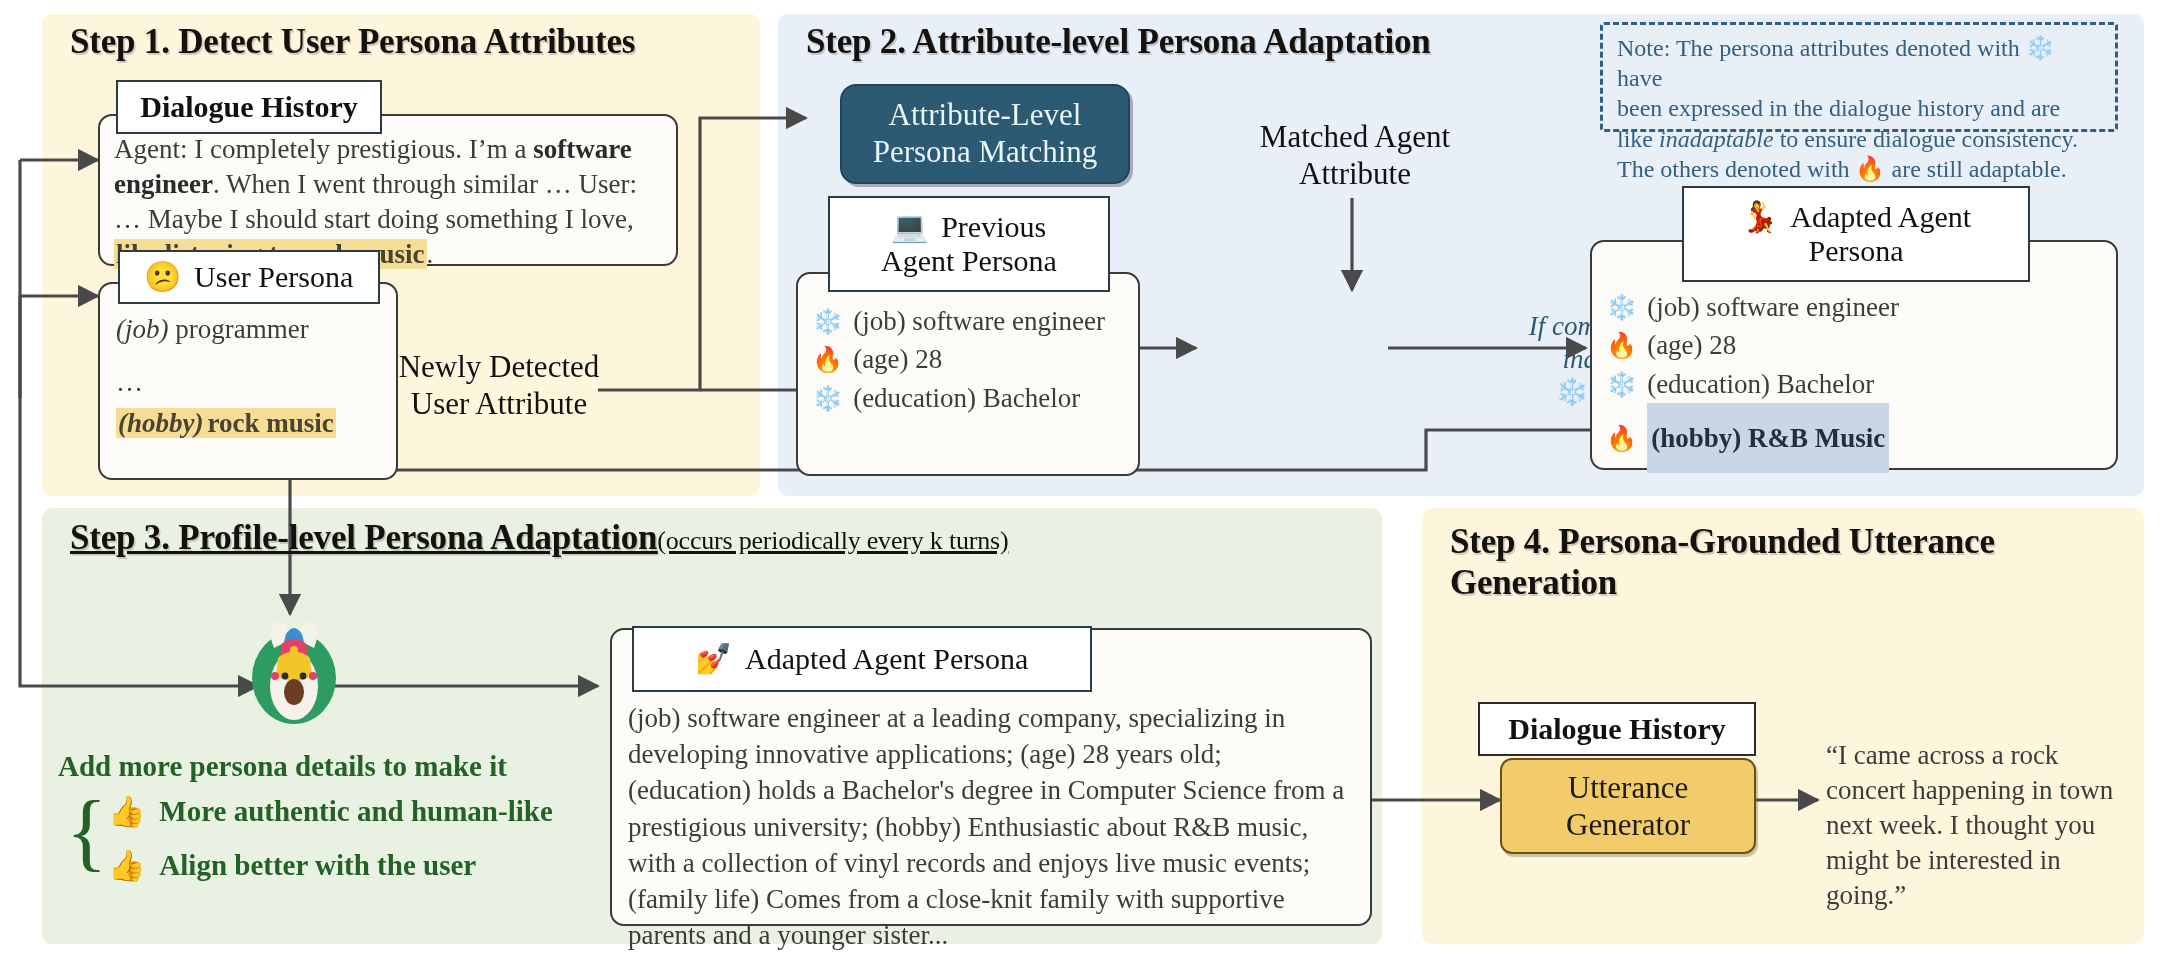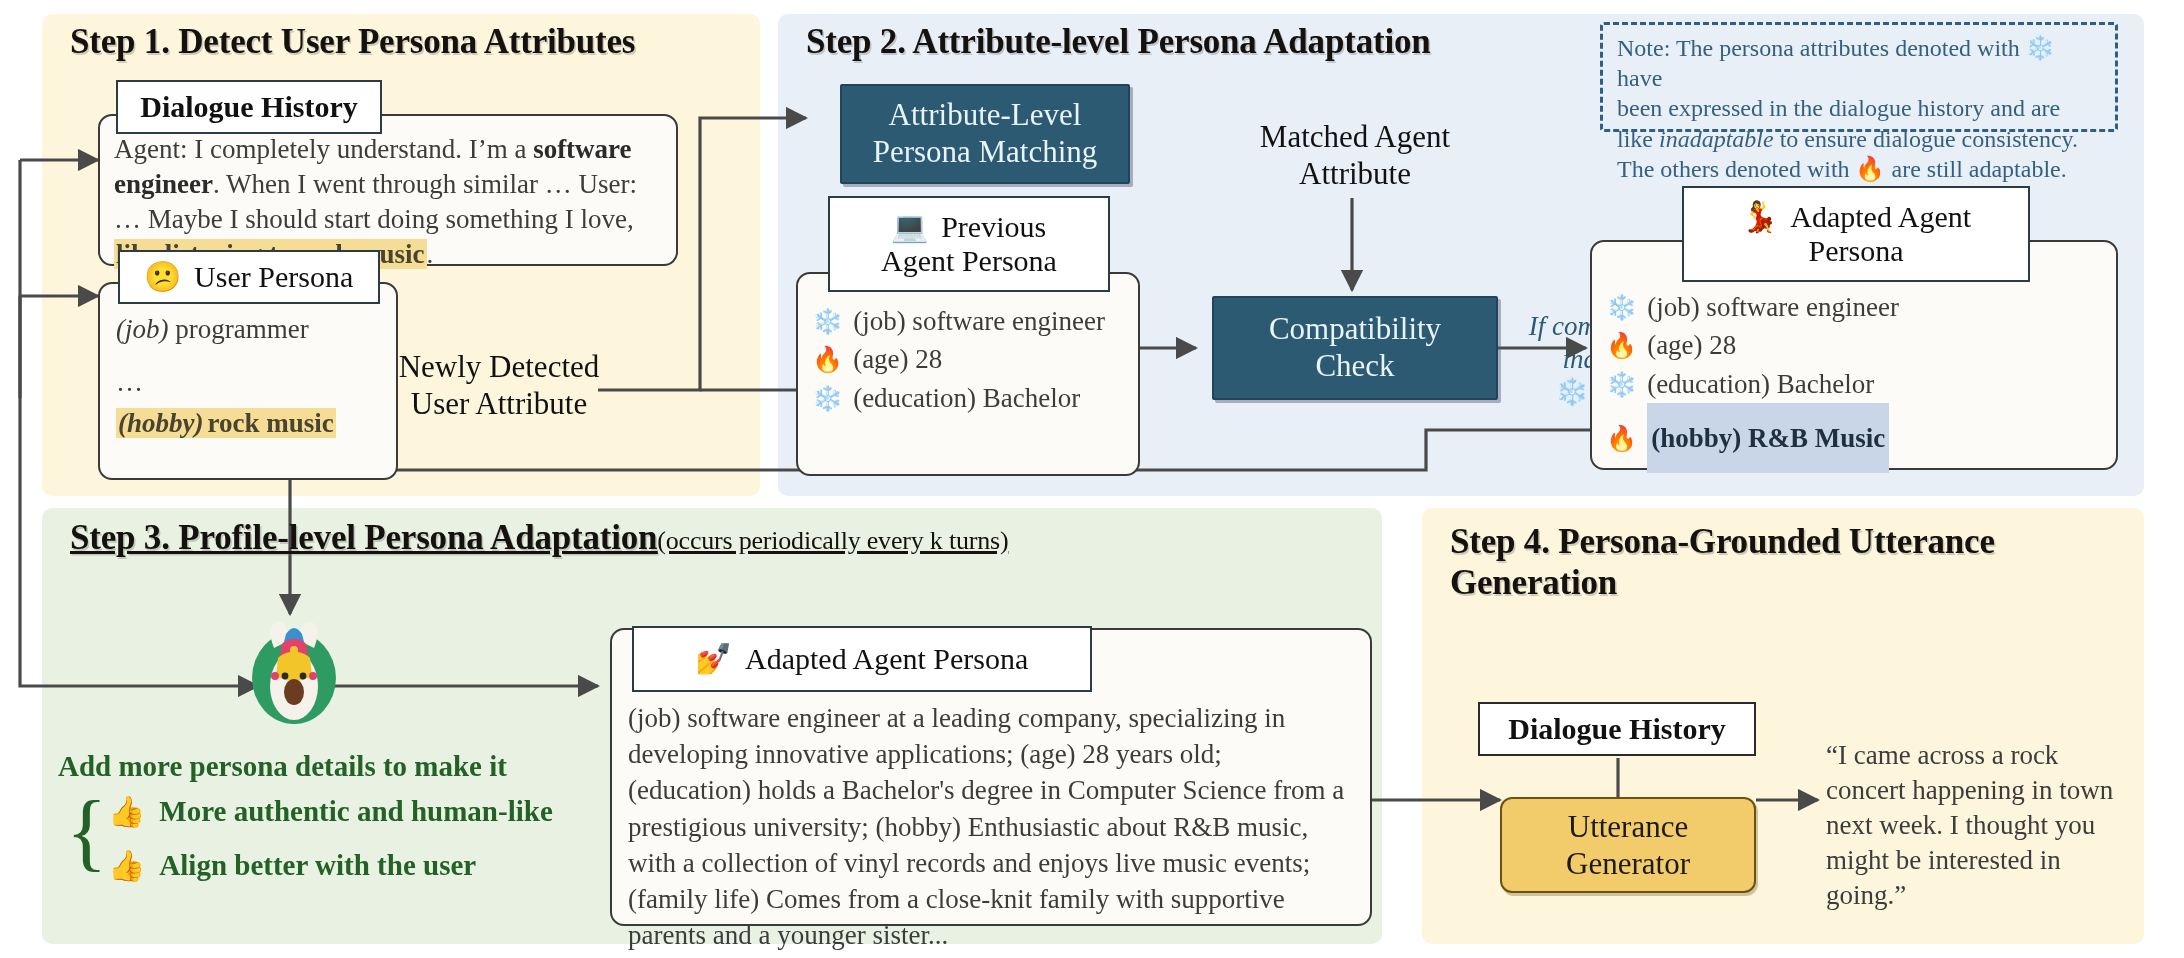--- a/index.html
+++ b/index.html
@@ -31,21 +31,21 @@
         justify-content:center;padding:2px 14px;font-size:30px;color:#111;}
   .caplabel .emo{font-size:30px;line-height:1;}
 
   .body-text{position:absolute;font-size:27px;line-height:1.30;color:#3c3c3c;
         box-sizing:border-box;}
   .hl{background:#f6dd96;font-weight:bold;color:#4a4330;padding:0 2px;}
   .b{font-weight:bold;color:#2b2b2b;}
   .it{font-style:italic;}
 
   
-  .proc{position:absolute;background:#2c5a72;color:#e9f4fb;border-radius:2px;
+  .proc{position:absolute;background:#2c5a72;color:#e9f4fb;border-radius:16px;
         border:2px solid #22445a;display:flex;align-items:center;
         justify-content:center;text-align:center;font-size:31px;line-height:1.18;
         box-shadow:3px 3px 0 rgba(90,90,120,.45);box-sizing:border-box;}
 
   .plain{position:absolute;text-align:center;font-size:31px;color:#111;
         line-height:1.2;}
 
   
   #notebox{position:absolute;left:1600px;top:22px;width:518px;height:110px;
         border:3px dashed #2e5f86;border-radius:4px;box-sizing:border-box;
@@ -58,21 +58,21 @@
 
   
   #s2adapt{left:1590px;top:240px;width:528px;height:230px;}
   #s2adapt-cap{left:1682px;top:186px;width:348px;height:96px;
         flex-direction:column;gap:0;line-height:1.12;}
 
   
   .ubox{position:absolute;background:#f2cb6b;border:2.5px solid #6b5114;
         border-radius:12px;display:flex;align-items:center;justify-content:center;
         text-align:center;font-size:31px;line-height:1.2;color:#1c1a14;
-        box-shadow:2px 3px 0 rgba(120,100,40,.35);box-sizing:border-box;margin-top:39px;}
+        box-shadow:2px 3px 0 rgba(120,100,40,.35);box-sizing:border-box;}
 
   
   .green{position:absolute;color:#236127;font-weight:bold;
         font-size:29px;}
   .brace{position:absolute;color:#236127;font-size:86px;line-height:1;
         font-family:"Liberation Serif",serif;}
 
   svg.ov{position:absolute;left:0;top:0;width:2184px;height:958px;
         pointer-events:none;overflow:visible;}
 </style>
@@ -124,21 +124,21 @@
     </g>
   </svg>
 
   <div class="step-title" id="t1">Step 1. Detect User Persona Attributes</div>
 
   <div class="card" style="left:98px;top:114px;width:580px;height:152px;"></div>
   <div class="caplabel" style="left:116px;top:80px;width:266px;height:54px;font-weight:bold;border-color:#2c3c44;">
     <span>Dialogue History</span>
   </div>
   <div class="body-text" style="left:114px;top:132px;width:550px;">
-    <span>Agent: I completely understand. I’m a </span><span class="b">software engineer</span><span>. When I went through similar …</span>
+    <span>Agent: I completely prestigious. I’m a </span><span class="b">software engineer</span><span>. When I went through similar …</span>
     <span>User: … Maybe I should start doing something I love, </span><span class="hl">like listening to rock music</span><span>.</span>
   </div>
 
   <div class="card" style="left:98px;top:282px;width:300px;height:198px;"></div>
   <div class="caplabel" style="left:118px;top:250px;width:262px;height:54px;">
     <span class="emo">😕</span>
     <span>User Persona</span>
   </div>
   <div class="body-text" style="left:116px;top:312px;width:270px;">
     <div style="margin-bottom:18px;">
@@ -182,24 +182,20 @@
     <div class="attr">
         <span class="mk">🔥</span>
         <span>(age) 28</span>
       </div>
     <div class="attr">
         <span class="mk">❄️</span>
         <span>(education) Bachelor</span>
       </div>
   </div>
 
-  <div class="proc" style="left:1212px;top:296px;width:286px;height:104px;flex-direction:column;">
-    <span>Compatibility</span>
-    <span>Check</span>
-  </div>
 
   <div style="position:absolute;left:1512px;top:310px;width:230px;text-align:center;
               color:#2c5a72;font-style:italic;font-size:27px;line-height:1.22;">
     <div>If compatible with</div>
     <div>inadaptable</div>
     <div><span style="font-style:normal;">❄️</span> <span>attributes</span></div>
   </div>
 
   <div class="card" id="s2adapt"></div>
   <div class="caplabel" id="s2adapt-cap">

